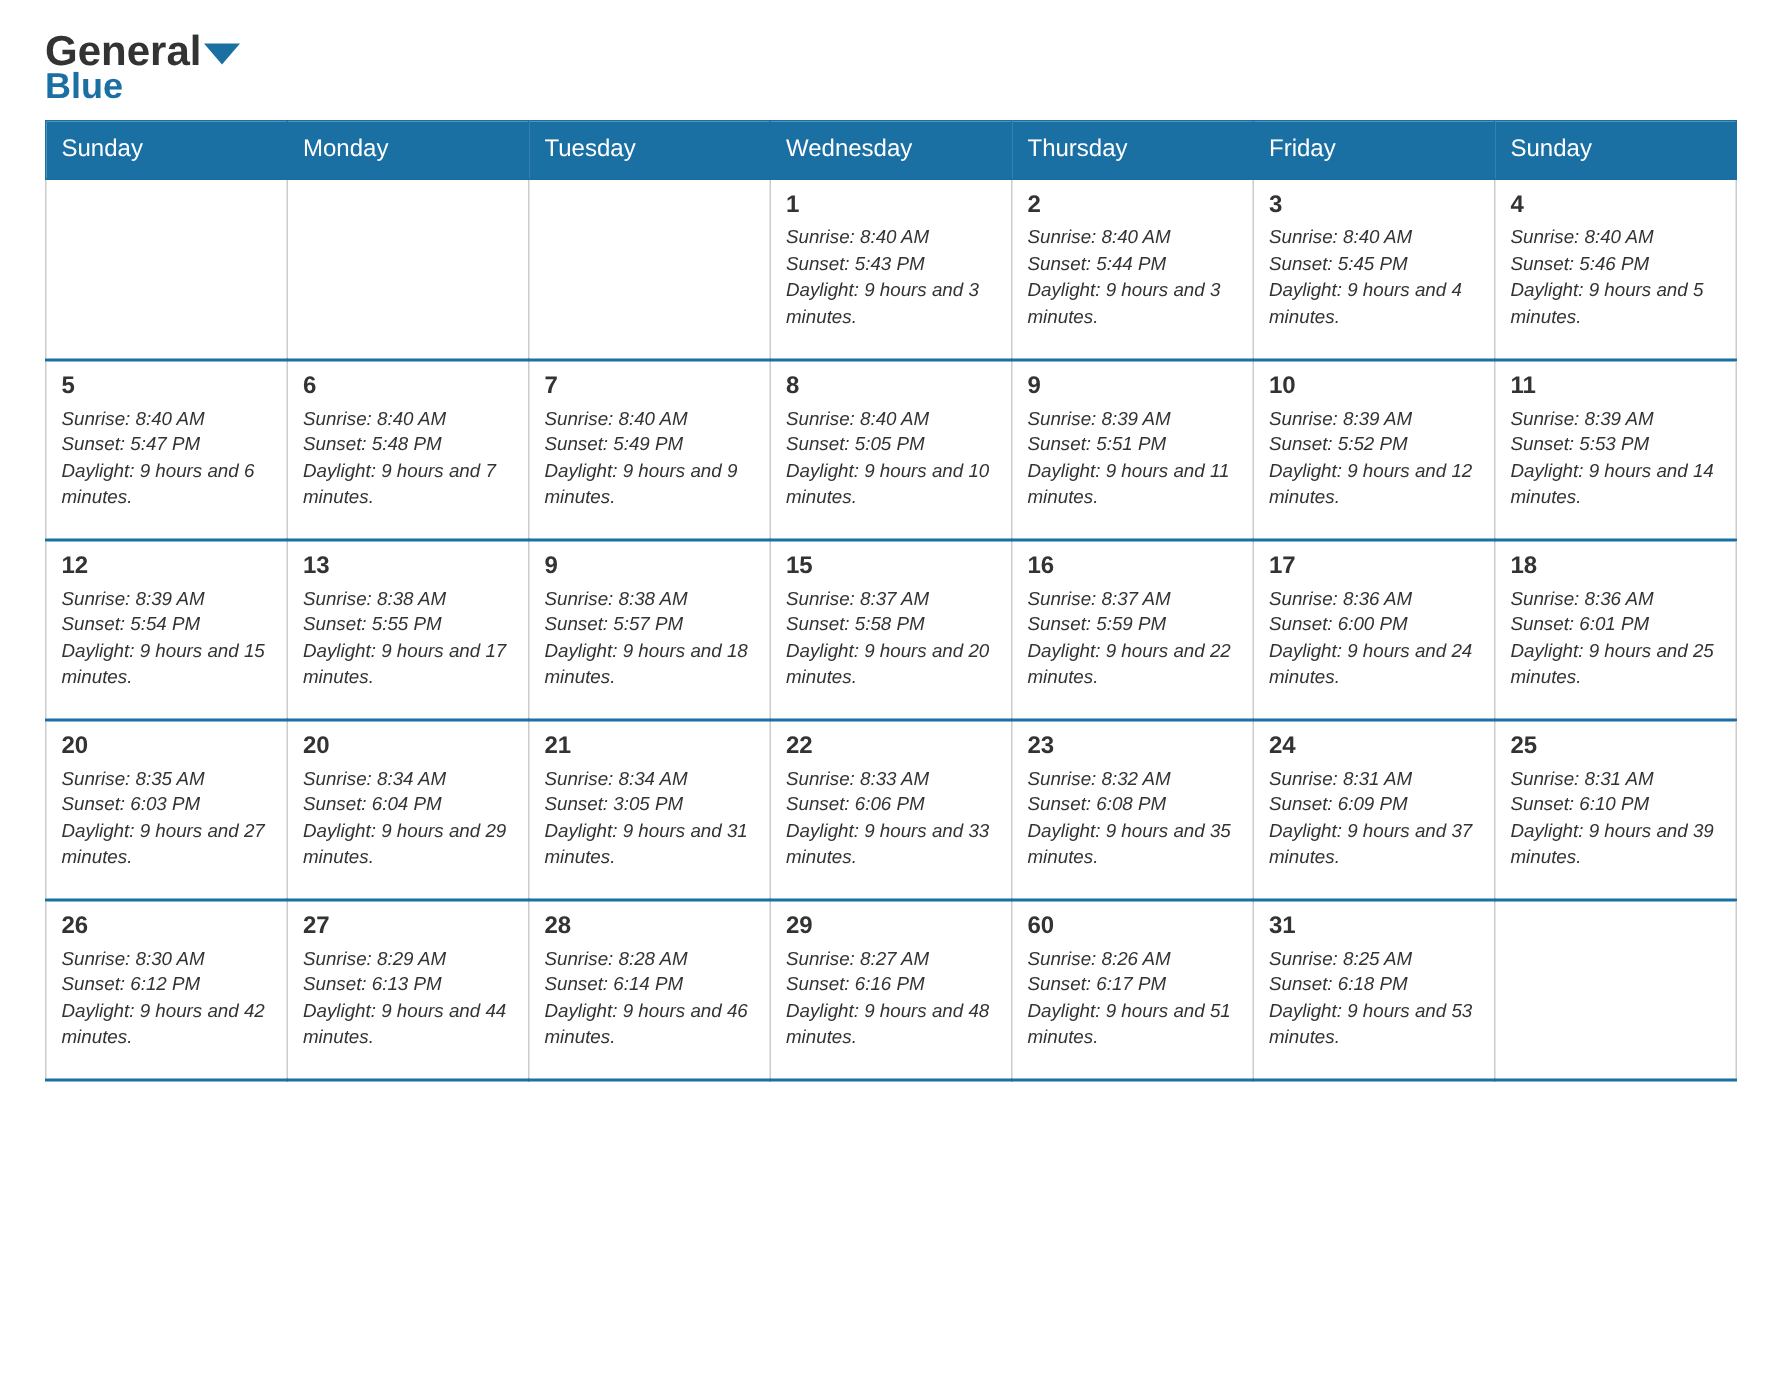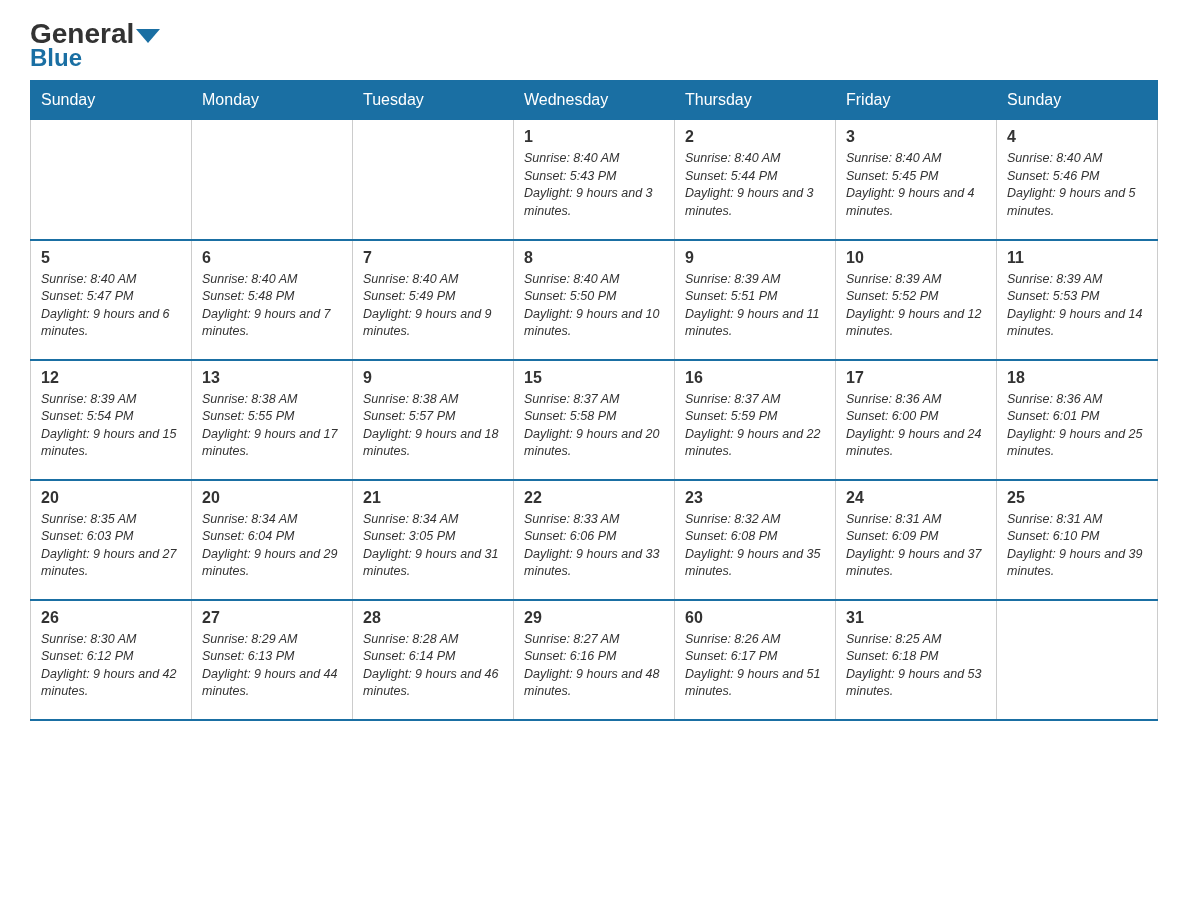--- a/index.html
+++ b/index.html
@@ -181,21 +181,21 @@
         <td>
           <span class="day-num">7</span>
           <div class="day-info">Sunrise: 8:40 AM
 Sunset: 5:49 PM
 Daylight: 9 hours
 and 9 minutes.</div>
         </td>
         <td>
           <span class="day-num">8</span>
           <div class="day-info">Sunrise: 8:40 AM
-Sunset: 5:50 PM
+Sunset: 5:05 PM
 Daylight: 9 hours
 and 10 minutes.</div>
         </td>
         <td>
           <span class="day-num">9</span>
           <div class="day-info">Sunrise: 8:39 AM
 Sunset: 5:51 PM
 Daylight: 9 hours
 and 11 minutes.</div>
         </td>

